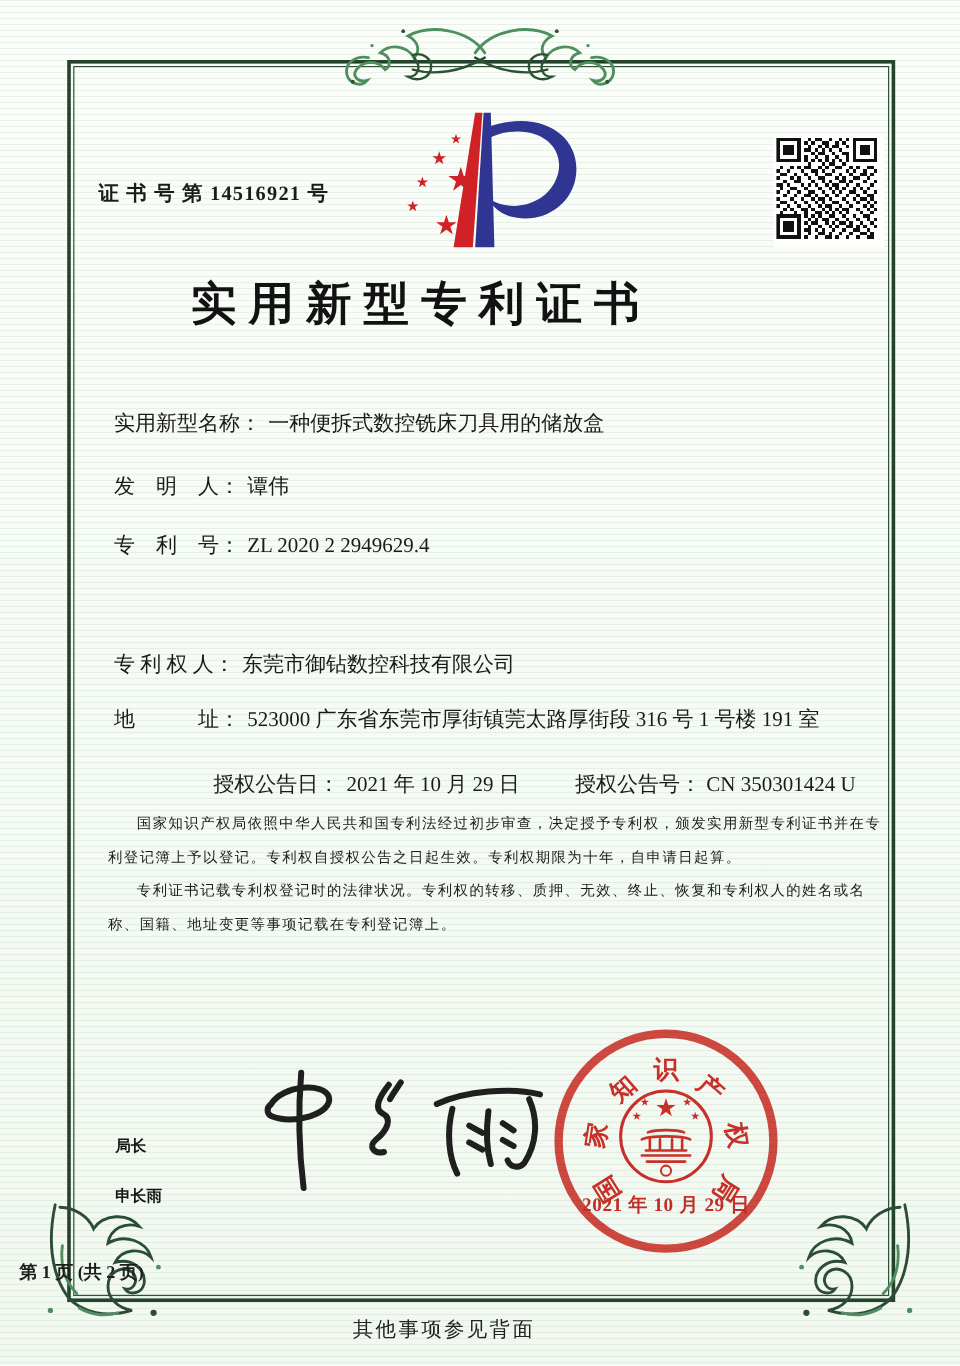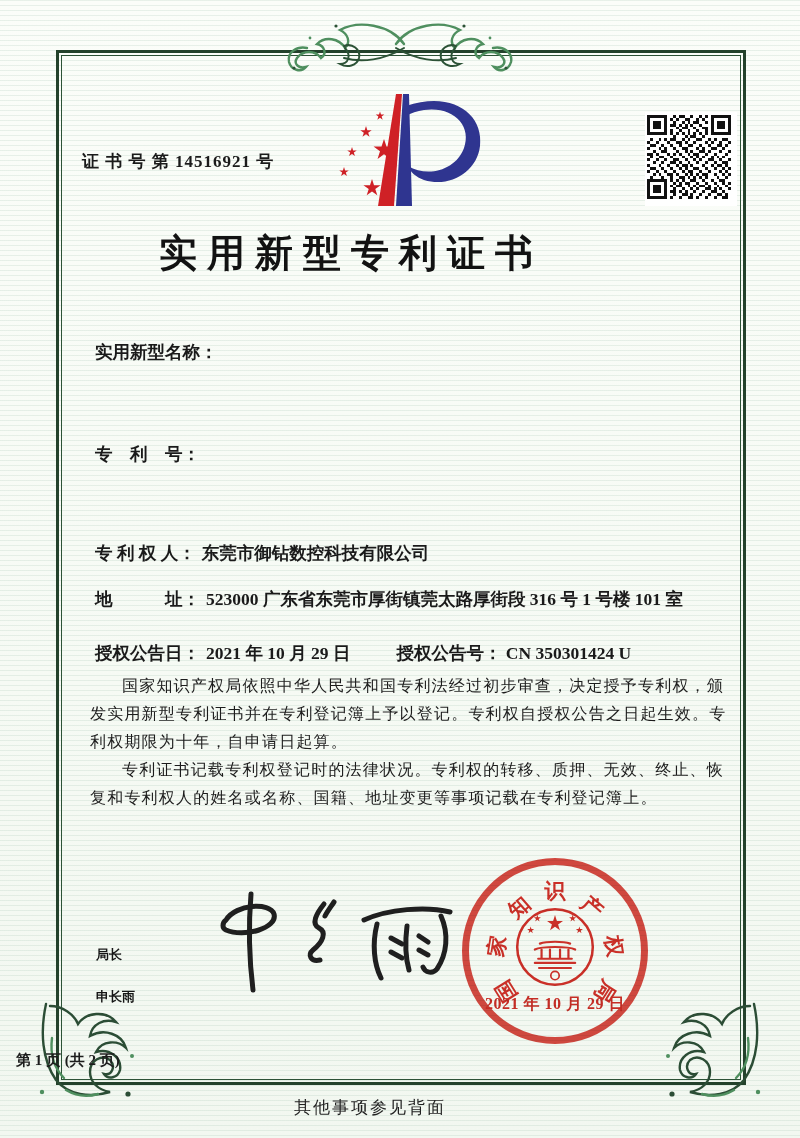--- a/index.html
+++ b/index.html
@@ -36,29 +36,29 @@
   .logo{position:absolute;left:332px;top:88px;width:176px;height:128px;}
   .qr{position:absolute;left:645px;top:112px;width:88px;height:90px;background:#fff;padding:2px;}
   .title{
     position:absolute;left:0;top:228px;width:692px;
     text-align:center;font-size:38px;font-weight:700;color:#121212;
     letter-spacing:10px;padding-left:10px;box-sizing:border-box;
   }
   .field-row{
     position:absolute;left:95px;width:618px;
     display:flex;align-items:flex-start;
-    font-size:17.5px;font-weight:700;color:#1a1a1a;line-height:26px;
+    font-size:17.5px;font-weight:400;color:#1a1a1a;line-height:26px;justify-content:flex-end;
   }
   .field-row .lbl{flex:none;white-space:pre;}
   .field-row .val{flex:1 1 auto;padding-left:6px;}
   .f1{top:339px}.f2{top:392px}.f3{top:441px}.f4{top:490px}.f5{top:540px}.f6{top:586px}.f7{top:640px}
   .pair2{display:inline-block;margin-left:46px;}
   .paragraphs{
     position:absolute;left:90px;top:672px;width:648px;
-    font-size:16px;line-height:28px;color:#1c1c1c;
+    font-size:12px;line-height:28px;color:#1c1c1c;
     letter-spacing:1.2px;font-weight:500;
   }
   .paragraphs p{margin:0;text-indent:2em;}
   .director{position:absolute;left:96px;top:934px;font-size:13px;font-weight:600;color:#161616;line-height:42px;}
   .signature{position:absolute;left:196px;top:888px;width:286px;height:116px;}
   .seal{
     position:absolute;left:462px;top:858px;width:186px;height:186px;
     border:7px solid rgba(213,49,40,0.88);border-radius:50%;
     box-sizing:border-box;mix-blend-mode:multiply;
   }
@@ -151,31 +151,37 @@
         <path d="M1 8h1v1h-1zM4 8h1v1h-1zM6 8h1v1h-1zM8 8h2v1h-2zM12 8h1v1h-1zM14 8h1v1h-1zM17 8h2v1h-2zM21 8h1v1h-1zM23 8h1v1h-1zM26 8h2v1h-2zM0 9h1v1h-1zM3 9h1v1h-1zM7 9h1v1h-1zM10 9h2v1h-2zM13 9h1v1h-1zM16 9h1v1h-1zM20 9h1v1h-1zM22 9h1v1h-1zM25 9h1v1h-1zM28 9h1v1h-1zM1 10h2v1h-2zM5 10h1v1h-1zM8 10h1v1h-1zM11 10h1v1h-1zM14 10h2v1h-2zM18 10h1v1h-1zM21 10h1v1h-1zM24 10h2v1h-2zM27 10h1v1h-1zM0 11h1v1h-1zM4 11h1v1h-1zM6 11h1v1h-1zM9 11h1v1h-1zM12 11h2v1h-2zM17 11h1v1h-1zM19 11h1v1h-1zM22 11h2v1h-2zM26 11h1v1h-1zM2 12h1v1h-1zM5 12h2v1h-2zM10 12h1v1h-1zM13 12h1v1h-1zM15 12h1v1h-1zM18 12h2v1h-2zM21 12h1v1h-1zM25 12h1v1h-1zM28 12h1v1h-1zM0 13h2v1h-2zM3 13h1v1h-1zM7 13h1v1h-1zM9 13h1v1h-1zM11 13h1v1h-1zM14 13h1v1h-1zM16 13h2v1h-2zM20 13h1v1h-1zM23 13h1v1h-1zM27 13h1v1h-1zM1 14h1v1h-1zM4 14h2v1h-2zM8 14h1v1h-1zM12 14h1v1h-1zM15 14h1v1h-1zM17 14h1v1h-1zM19 14h1v1h-1zM22 14h1v1h-1zM24 14h1v1h-1zM26 14h1v1h-1zM0 15h1v1h-1zM3 15h1v1h-1zM6 15h1v1h-1zM9 15h2v1h-2zM13 15h1v1h-1zM16 15h1v1h-1zM18 15h1v1h-1zM21 15h2v1h-2zM25 15h1v1h-1zM28 15h1v1h-1zM2 16h1v1h-1zM5 16h1v1h-1zM8 16h2v1h-2zM11 16h1v1h-1zM14 16h1v1h-1zM17 16h1v1h-1zM20 16h1v1h-1zM23 16h1v1h-1zM26 16h2v1h-2zM0 17h1v1h-1zM4 17h1v1h-1zM7 17h1v1h-1zM10 17h1v1h-1zM12 17h2v1h-2zM15 17h1v1h-1zM19 17h1v1h-1zM22 17h1v1h-1zM24 17h2v1h-2zM27 17h1v1h-1zM1 18h2v1h-2zM5 18h1v1h-1zM8 18h1v1h-1zM11 18h1v1h-1zM13 18h1v1h-1zM16 18h2v1h-2zM20 18h1v1h-1zM23 18h1v1h-1zM26 18h1v1h-1zM28 18h1v1h-1zM0 19h1v1h-1zM3 19h1v1h-1zM6 19h1v1h-1zM9 19h1v1h-1zM12 19h1v1h-1zM14 19h2v1h-2zM18 19h1v1h-1zM21 19h1v1h-1zM25 19h1v1h-1zM27 19h1v1h-1zM2 20h1v1h-1zM4 20h1v1h-1zM7 20h2v1h-2zM10 20h1v1h-1zM13 20h1v1h-1zM15 20h1v1h-1zM17 20h1v1h-1zM19 20h2v1h-2zM23 20h1v1h-1zM26 20h1v1h-1zM28 20h1v1h-1zM1 21h1v1h-1zM5 21h1v1h-1zM8 21h1v1h-1zM11 21h2v1h-2zM14 21h1v1h-1zM16 21h1v1h-1zM18 21h1v1h-1zM20 21h1v1h-1zM24 21h1v1h-1zM27 21h1v1h-1z"></path>
         <path d="M8 22h1v1h-1zM10 22h1v1h-1zM12 22h1v1h-1zM15 22h2v1h-2zM19 22h1v1h-1zM22 22h1v1h-1zM25 22h2v1h-2zM9 23h1v1h-1zM11 23h1v1h-1zM13 23h2v1h-2zM17 23h1v1h-1zM20 23h1v1h-1zM23 23h1v1h-1zM26 23h1v1h-1zM28 23h1v1h-1zM8 24h1v1h-1zM10 24h2v1h-2zM14 24h1v1h-1zM16 24h1v1h-1zM18 24h2v1h-2zM21 24h1v1h-1zM24 24h1v1h-1zM27 24h1v1h-1zM9 25h1v1h-1zM12 25h1v1h-1zM15 25h1v1h-1zM17 25h1v1h-1zM20 25h2v1h-2zM23 25h1v1h-1zM25 25h1v1h-1zM28 25h1v1h-1zM8 26h2v1h-2zM11 26h1v1h-1zM13 26h1v1h-1zM16 26h1v1h-1zM19 26h1v1h-1zM22 26h2v1h-2zM26 26h1v1h-1zM9 27h1v1h-1zM12 27h2v1h-2zM15 27h1v1h-1zM18 27h1v1h-1zM21 27h1v1h-1zM24 27h2v1h-2zM27 27h1v1h-1zM8 28h1v1h-1zM11 28h1v1h-1zM14 28h2v1h-2zM17 28h1v1h-1zM20 28h1v1h-1zM23 28h1v1h-1zM26 28h2v1h-2z"></path>
       </g>
     </svg>
   </div>
 
   <div class="title">实用新型专利证书</div>
 
   <div class="field-row f1">
     <span class="lbl">实用新型名称：</span>
+    <span class="val">一种便拆式数控铣床刀具用的储放盒</span>
+  </div>
+  <div class="field-row f2">
+    <span class="lbl">发　明　人：</span>
+    <span class="val">谭伟</span>
   </div>
   <div class="field-row f3">
     <span class="lbl">专　利　号：</span>
+    <span class="val">ZL 2020 2 2949629.4</span>
   </div>
   <div class="field-row f5">
     <span class="lbl">专 利 权 人：</span>
     <span class="val">东莞市御钻数控科技有限公司</span>
   </div>
   <div class="field-row f6">
     <span class="lbl">地　　　址：</span>
-    <span class="val">523000 广东省东莞市厚街镇莞太路厚街段 316 号 1 号楼 101 室</span>
+    <span class="val">523000 广东省东莞市厚街镇莞太路厚街段 316 号 1 号楼 191 室</span>
   </div>
   <div class="field-row f7">
     <span class="lbl">授权公告日：</span>
     <span class="val" style="flex:none;">2021 年 10 月 29 日</span>
     <span class="pair2">
       <span class="lbl">授权公告号：</span>
       <span>CN 350301424 U</span>
     </span>
   </div>
 

